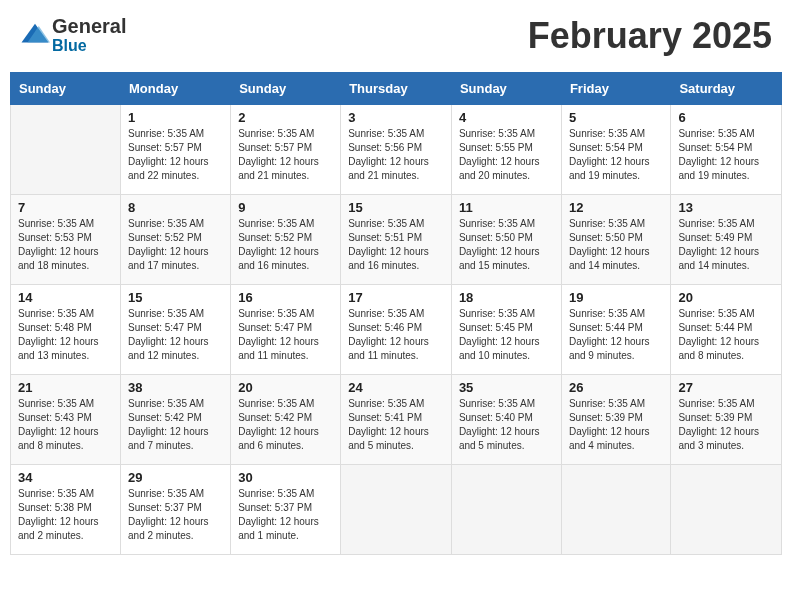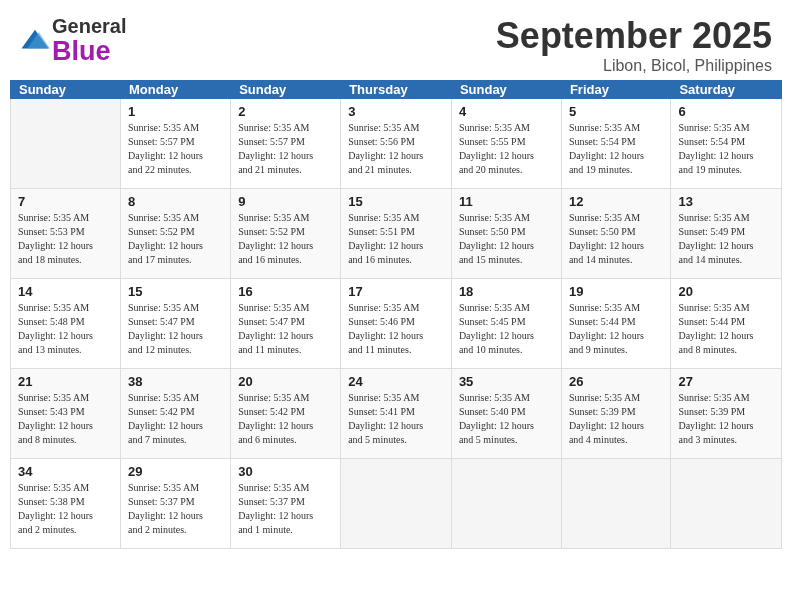--- a/index.html
+++ b/index.html
@@ -7,40 +7,41 @@
       font-family: Arial, sans-serif;
       background: #fff;
       width: 792px;
       min-height: 612px;
       padding: 10px;
     }
     .header {
       display: flex;
       justify-content: space-between;
       align-items: flex-start;
+      margin-bottom: 10px;
       padding: 5px 10px;
     }
     .logo {
       display: flex;
       align-items: center;
     }
     .logo-text {
       display: flex;
       flex-direction: column;
       line-height: 1.1;
     }
     .logo-general {
       font-size: 20px;
       font-weight: bold;
       color: #333;
     }
     .logo-blue {
-      font-size: 27px;
+      font-size: 16px;
       font-weight: bold;
-      color: #a21caf;
+      color: #0369a1;
     }
     .logo-icon {
       width: 30px;
       height: 30px;
       margin-right: 2px;
     }
     .title-section {
       text-align: right;
     }
     .month-title {
@@ -54,21 +55,21 @@
     }
     .calendar {
       width: 100%;
       border-collapse: collapse;
       border: 1px solid #ccc;
     }
     .calendar th {
       background-color: #2b6cb0;
       color: white;
       text-align: left;
-      padding: 1px 8px;
+      padding: 8px 8px;
       font-size: 13px;
       border: 1px solid #2b6cb0;
     }
     .calendar td {
       vertical-align: top;
       padding: 5px 7px;
       border: 1px solid #ddd;
       width: 113px;
       height: 90px;
       background: #fff;
@@ -80,43 +81,41 @@
       font-size: 13px;
       font-weight: bold;
       color: #222;
       display: block;
       margin-bottom: 2px;
     }
     .day-info {
       font-size: 10px;
       color: #333;
       line-height: 1.4;
-      font-family: Liberation Serif, serif;
     }
     .empty {
       background: #f5f5f5 !important;
     }
   </style>
 </head>
 <body>
 
 <div class="header">
   <div class="logo">
     <svg class="logo-icon" viewBox="0 0 40 40">
       <polygon points="20,5 38,30 2,30" fill="#1a6bb5"></polygon>
       <polygon points="25,8 40,30 10,30" fill="#4a9fd4" opacity="0.6"></polygon>
     </svg>
     <div class="logo-text">
       <span class="logo-general">General</span>
       <span class="logo-blue">Blue</span>
     </div>
   </div>
   <div class="title-section">
-    <div class="month-title">September 2025</div>
-    <div class="location">Libon, Bicol, Philippines</div>
+    <div class="month-title">February 2025</div>
   </div>
 </div>
 
 <table class="calendar">
   <thead>
     <tr>
     <th>Sunday</th>
         <th>Monday</th>
         <th>Sunday</th>
         <th>Thursday</th>

